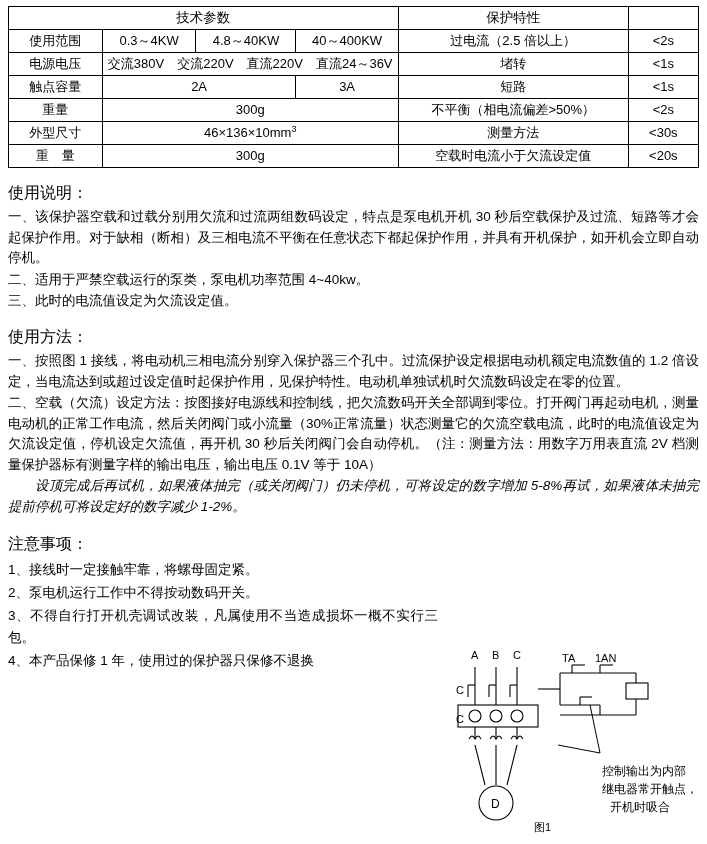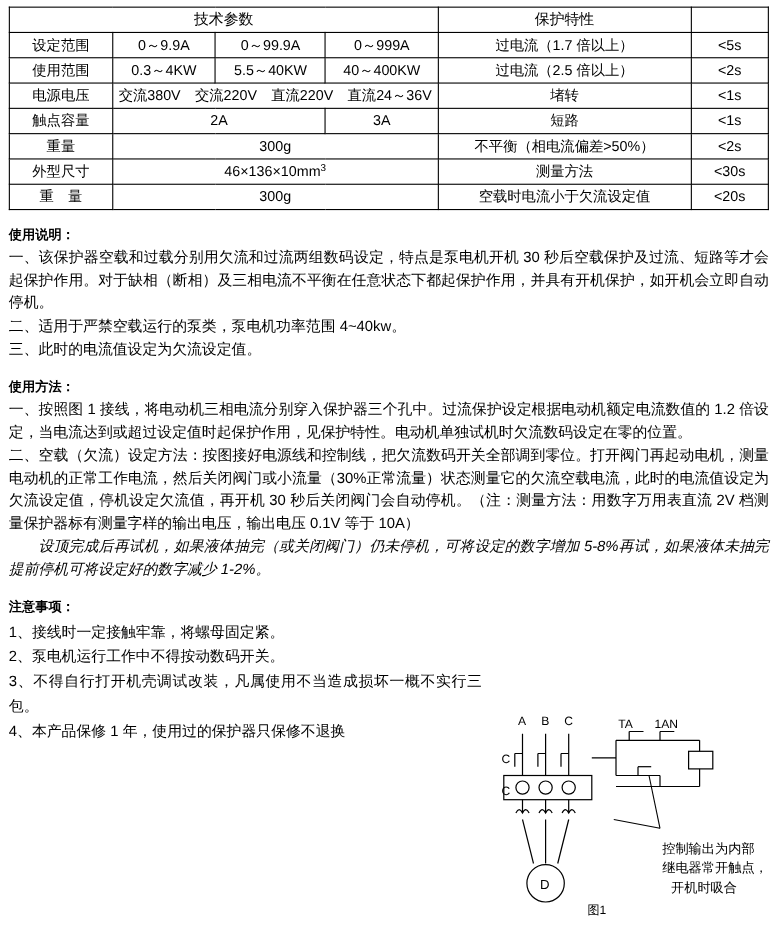--- a/index.html
+++ b/index.html
@@ -57,22 +57,22 @@
   .cw6 { width: 66px; }
   .sup { font-size: 9px; vertical-align: super; }
 
   
   .sect {
     margin-top: 13px;
     font-size: 13.5px;
     line-height: 1.52;
   }
   .sect-title {
-    font-weight: bold;
-    font-size: 12px;
+    font-weight: normal;
+    font-size: 16px;
     margin-bottom: 2px;
   }
   .para {
     text-align: justify;
     text-justify: inter-ideograph;
     margin: 0 0 1px 0;
   }
   .para.indent { text-indent: 2em; font-style: italic; }
 
   .notes {
@@ -111,33 +111,25 @@
     </colgroup>
     <tbody>
       <tr>
         <td class="hdr" colspan="4">技术参数</td>
         <td class="hdr">保护特性</td>
         <td class="hdr"></td>
       </tr>
 
 
 
-      <tr>
-        <td class="rowlabel">设定范围</td>
-        <td>0～9.9A</td>
-        <td>0～99.9A</td>
-        <td>0～999A</td>
-        <td class="leftcell">过电流（1.7 倍以上）</td>
-        <td class="leftcell">&lt;5s</td>
-      </tr>
 
       <tr>
         <td class="rowlabel">使用范围</td>
         <td>0.3～4KW</td>
-        <td>5.5～40KW</td>
+        <td>4.8～40KW</td>
         <td>40～400KW</td>
         <td class="leftcell">过电流（2.5 倍以上）</td>
         <td class="leftcell">&lt;2s</td>
       </tr>
 
       <tr>
         <td class="rowlabel">电源电压</td>
         <td colspan="3">交流380V　交流220V　直流220V　直流24～36V</td>
         <td class="leftcell">堵转</td>
         <td class="leftcell">&lt;1s</td>

